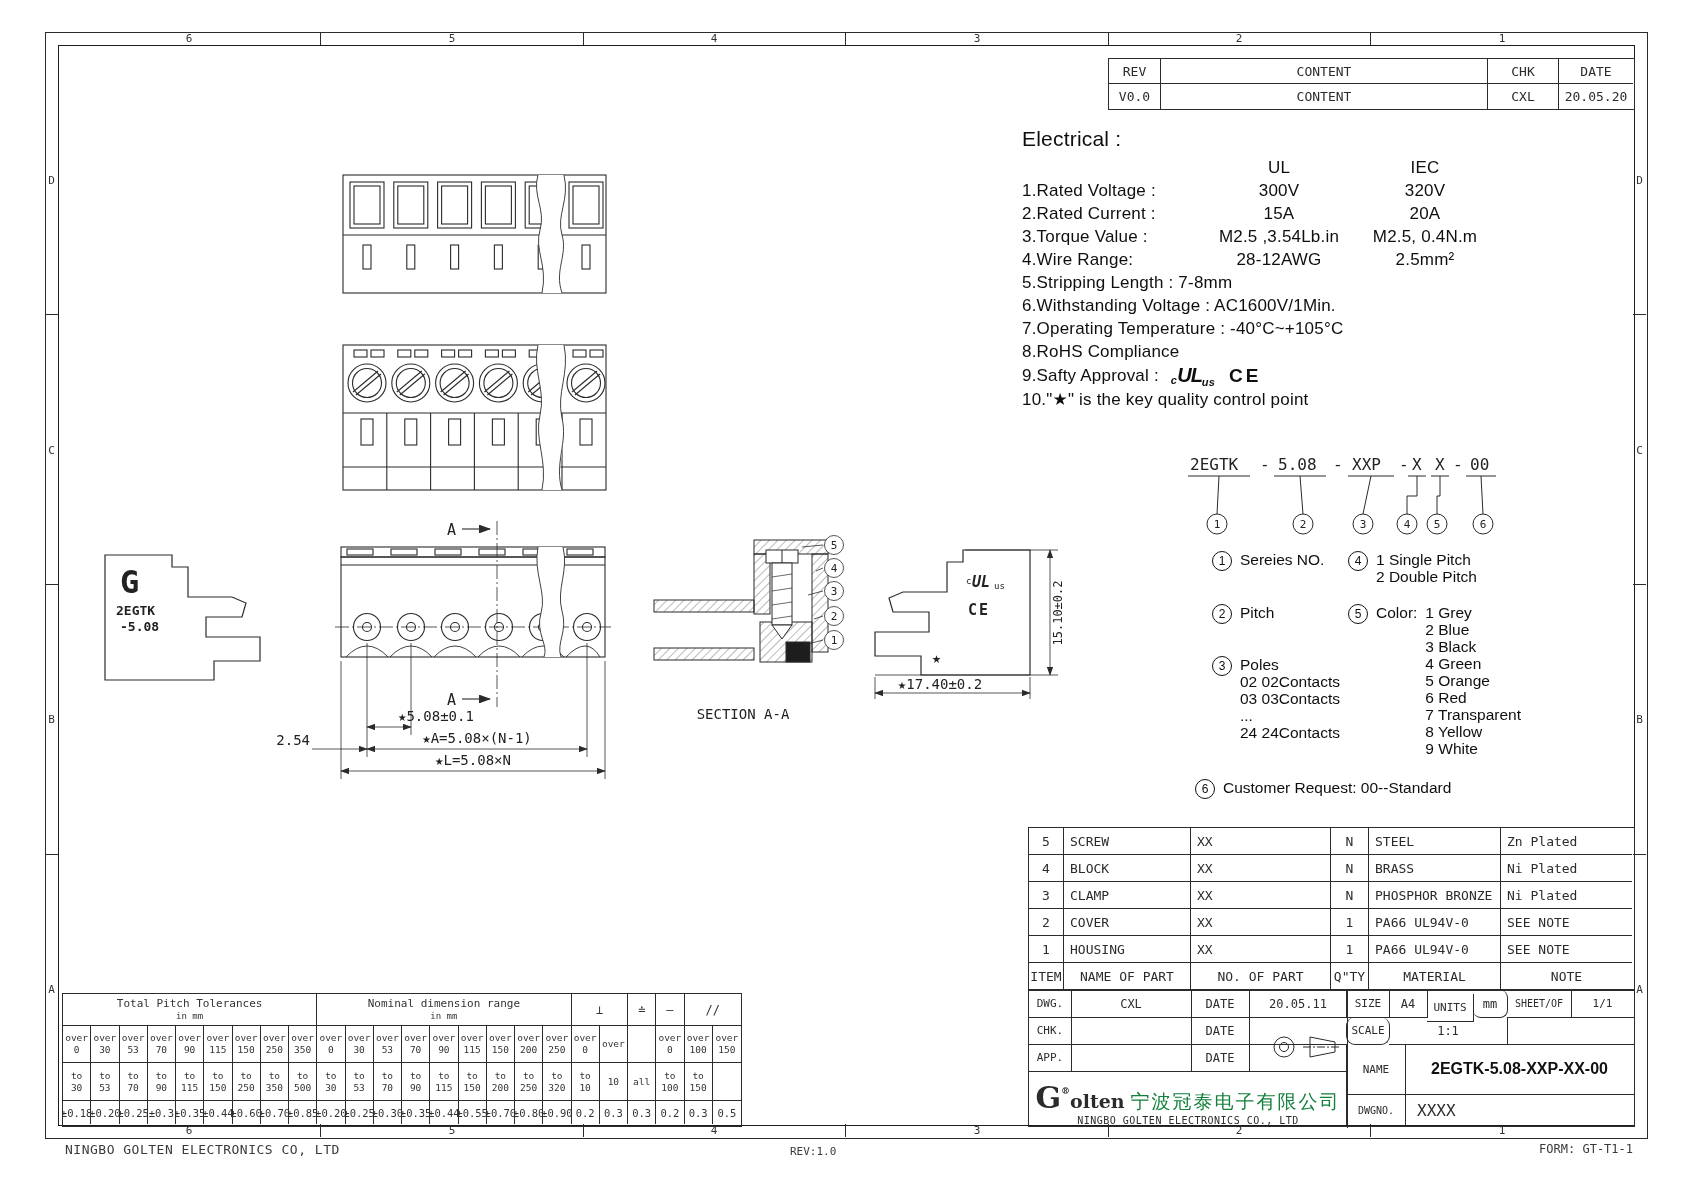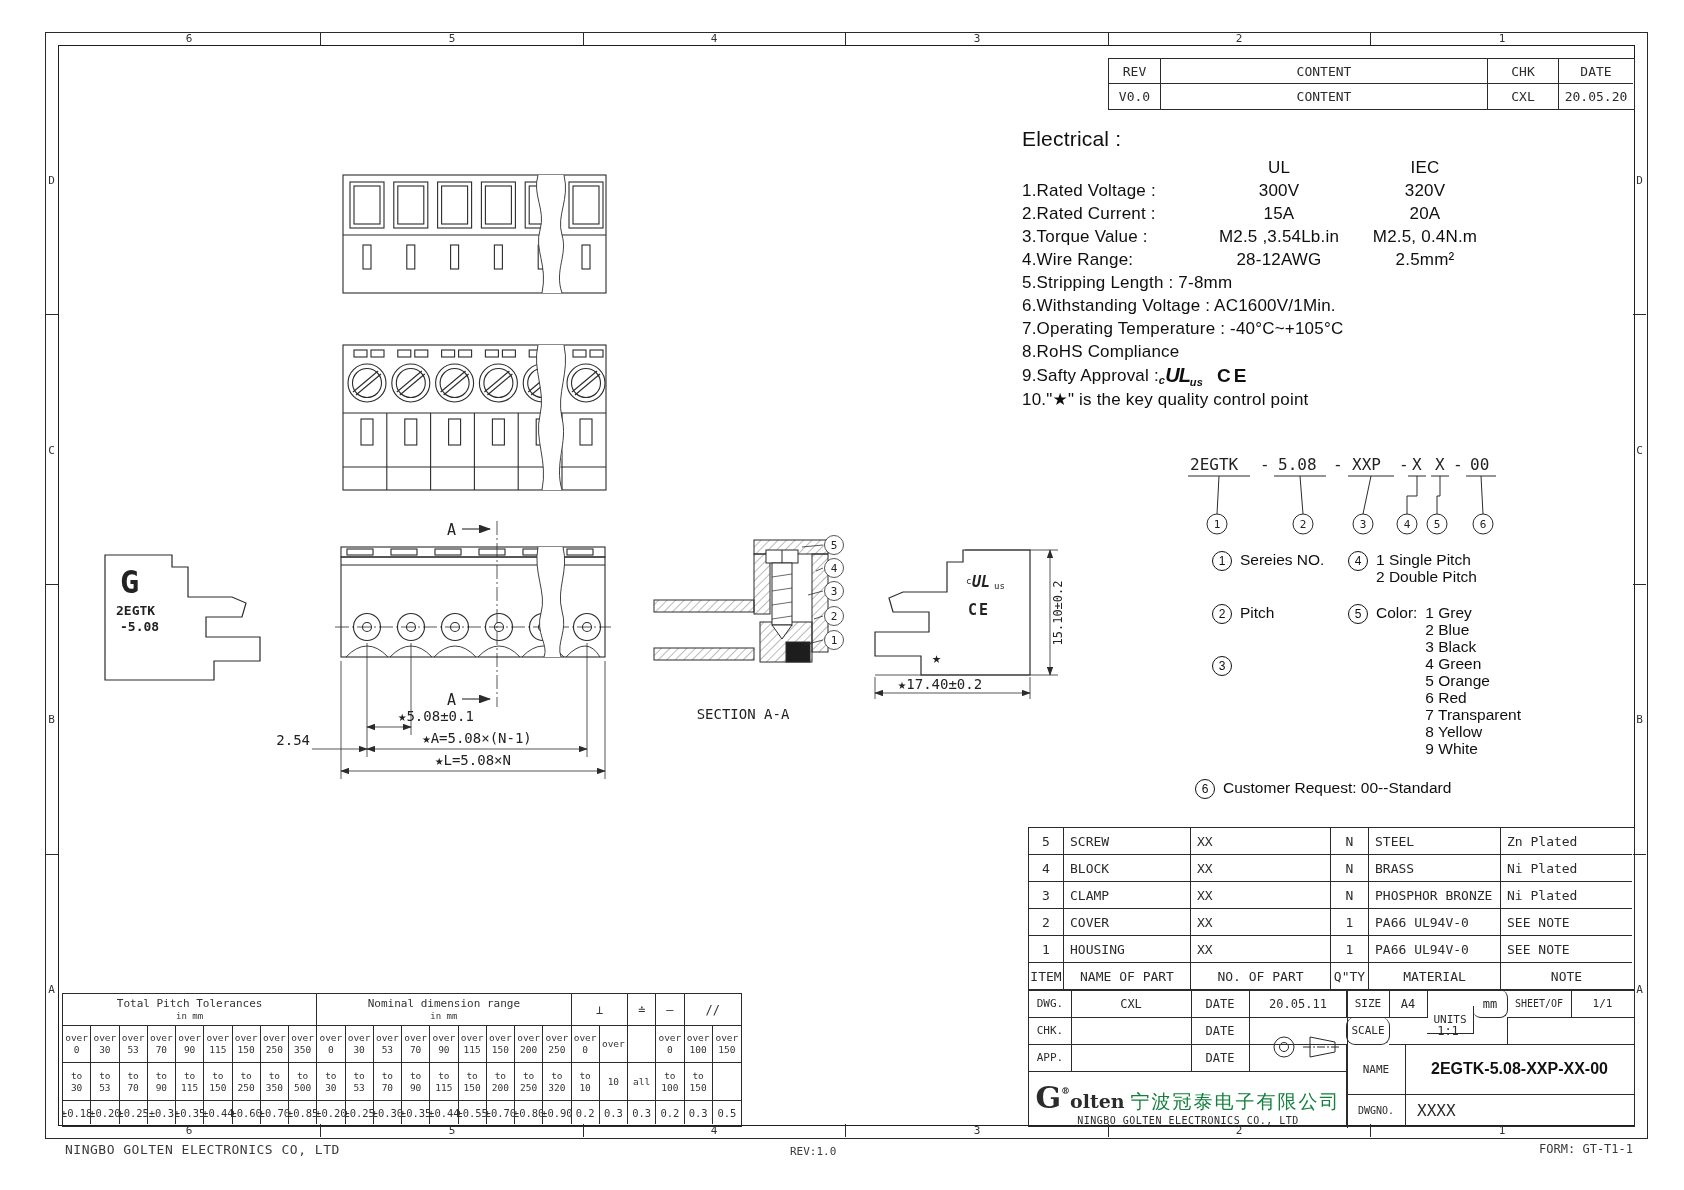--- a/index.html
+++ b/index.html
@@ -133,21 +133,21 @@
       <div>4.Wire Range:</div>
       <div class="ev">28-12AWG</div>
       <div class="ev">2.5mm²</div>
     </div>
     <div class="eline">5.Stripping Length : 7-8mm</div>
     <div class="eline">6.Withstanding Voltage : AC1600V/1Min.</div>
     <div class="eline">7.Operating Temperature : -40°C~+105°C</div>
     <div class="eline">8.RoHS Compliance</div>
     <div style="height:25px;display:flex;align-items:center;">
       <span>9.Safty Approval :</span>
-      <span class="ulmark" style="margin-left:0;">
+      <span class="ulmark" style="margin-left:12px;">
         <span class="c">c</span><span class="ul">UL</span><span class="us">us</span>
       </span>
       <span class="cemark">CE</span>
     </div>
     <div class="eline">10."★" is the key quality control point</div>
   </div>
 
   <svg class="abs" style="left:1180px;top:448px;" width="330" height="95" viewBox="0 0 330 95">
     <g stroke="#2b2b2b" stroke-width="1" fill="none">
       <line x1="8" y1="28" x2="70" y2="28"></line>
@@ -212,20 +212,27 @@
       <div>4 Green</div>
       <div>5 Orange</div>
       <div>6 Red</div>
       <div>7 Transparent</div>
       <div>8 Yellow</div>
       <div>9 White</div>
     </span>
   </div>
   <div class="abs leg" style="left:1212px;top:656px;display:flex;align-items:flex-start;">
     <span class="cnum">3</span>
+    <span class="legitems">
+      <div>Poles</div>
+      <div>02   02Contacts</div>
+      <div>03   03Contacts</div>
+      <div>...</div>
+      <div>24   24Contacts</div>
+    </span>
   </div>
   <div class="abs leg" style="left:1195px;top:779px;display:flex;align-items:flex-start;">
     <span class="cnum">6</span>
     <span>Customer Request: 00--Standard</span>
   </div>
 
   <div class="abs gridt" style="left:1028px;top:827px;width:605px;grid-template-columns:35px 127px 140px 38px 132px 131px;grid-auto-rows:27px;font-size:13px;">
     <div class="ctr">5</div>
     <div class="cellL">SCREW</div>
     <div class="cellL">XX</div>
@@ -293,21 +300,21 @@
         <span style="font-family:'DejaVu Serif',serif;font-weight:bold;">
           <span style="font-size:30px;">G</span><span style="font-size:9px;vertical-align:14px;">®</span><span style="font-size:19px;">olten</span>
         </span>
         <span style="font-family:'Liberation Serif',serif;font-size:19px;letter-spacing:2px;color:#15803d;">宁波冠泰电子有限公司</span>
       </div>
       <div style="font-size:10px;letter-spacing:.5px;">NINGBO GOLTEN ELECTRONICS CO., LTD</div>
     </div>
 
     <div class="tbc" style="left:318px;top:0;width:42px;height:27px;font-size:11px;border-left:1px solid #2b2b2b;margin-left:-1px;">SIZE</div>
     <div class="tbc" style="left:360px;top:0;width:38px;height:27px;font-size:12px;">A4</div>
-    <div class="tbc" style="left:398px;top:16px;width:46px;height:27px;font-size:11px;">UNITS</div>
+    <div class="tbc" style="left:398px;top:4px;width:46px;height:27px;font-size:11px;">UNITS</div>
     <div class="tbc" style="left:444px;top:0;width:34px;height:27px;font-size:12px;border-radius:8px;">mm</div>
     <div class="tbc" style="left:478px;top:0;width:64px;height:27px;font-size:10px;">SHEET/OF</div>
     <div class="tbc nr" style="left:542px;top:0;width:63px;height:27px;font-size:11px;">1/1</div>
     <div class="tbc" style="left:318px;top:27px;width:42px;height:27px;font-size:11px;border-left:1px solid #2b2b2b;margin-left:-1px;border-radius:9px;">SCALE</div>
     <div class="tbc" style="left:360px;top:27px;width:118px;height:27px;font-size:12px;">1:1</div>
     <div class="tbc nr" style="left:478px;top:27px;width:127px;height:27px;"></div>
     <div class="tbc" style="left:318px;top:54px;width:58px;height:50px;font-size:11px;border-left:1px solid #2b2b2b;margin-left:-1px;">NAME</div>
     <div class="tbc nr" style="left:376px;top:54px;width:229px;height:50px;font-size:16px;font-family:'Liberation Sans',sans-serif;font-weight:bold;color:#111;">2EGTK-5.08-XXP-XX-00</div>
     <div class="tbc nb" style="left:318px;top:104px;width:58px;height:32px;font-size:10px;border-left:1px solid #2b2b2b;margin-left:-1px;">DWGNO.</div>
     <div class="tbc nr nb" style="left:376px;top:104px;width:229px;height:32px;font-size:16px;justify-content:flex-start;padding-left:12px;">XXXX</div>

